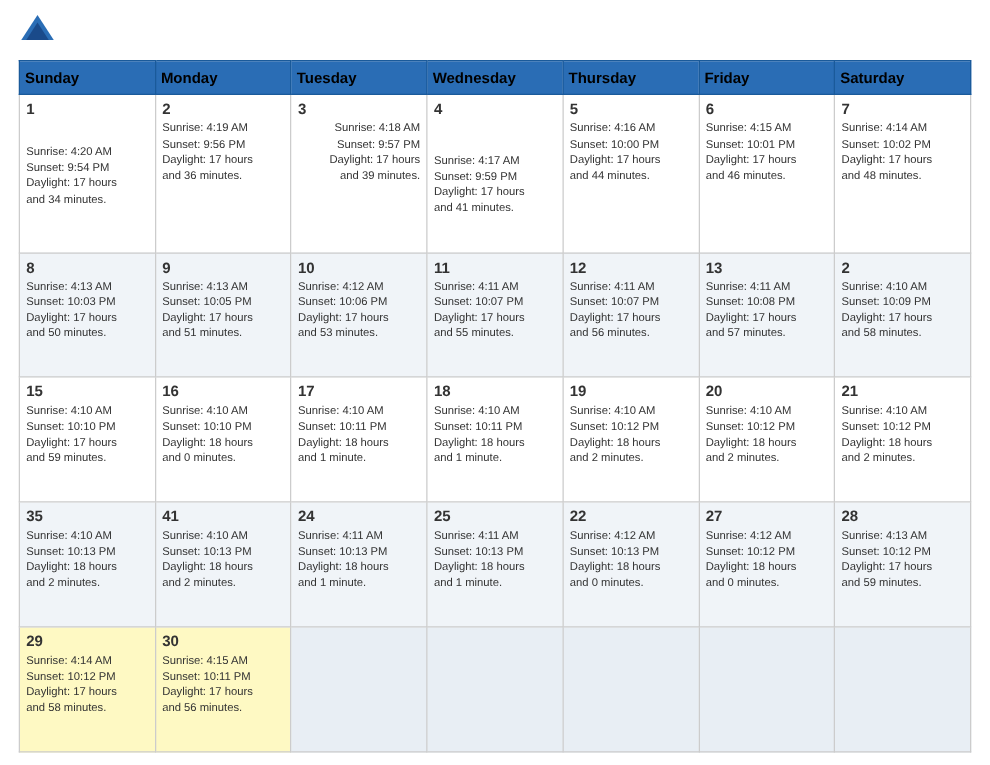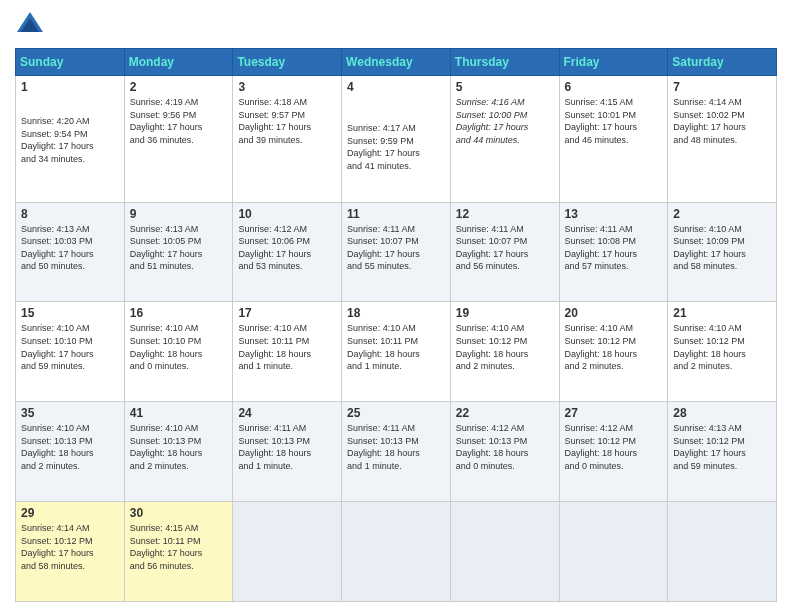--- a/index.html
+++ b/index.html
@@ -61,21 +61,21 @@
     }
     .calendar {
       flex: 1;
       border: 1px solid #ccc;
       border-collapse: collapse;
       width: 100%;
       table-layout: fixed;
     }
     .calendar th {
       background: #2a6db5;
-      color: #5eead4;
+      color: #000000;
       font-size: 12px;
       font-weight: bold;
       padding: 6px 4px;
       text-align: left;
       border: 1px solid #1a5a9a;
     }
     .calendar td {
       vertical-align: top;
       padding: 4px 5px;
       font-size: 9.5px;
@@ -149,35 +149,35 @@
           </td>
           <td>
             <span class="day-num">2</span>
             <div class="day-info" style="white-space: pre-line;">Sunrise: 4:19 AM
 Sunset: 9:56 PM
 Daylight: 17 hours
 and 36 minutes.</div>
           </td>
           <td>
             <span class="day-num">3</span>
-            <div class="day-info" style="white-space: pre-line;">Sunrise: 4:18 AM
+            <div class="day-info" style="white-space: pre-line; text-align: right;">Sunrise: 4:18 AM
 Sunset: 9:57 PM
 Daylight: 17 hours
 and 39 minutes.</div>
           </td>
           <td>
             <span class="day-num">4</span>
             <div class="day-info" style="white-space: pre-line; margin-top: 28px;">Sunrise: 4:17 AM
 Sunset: 9:59 PM
 Daylight: 17 hours
 and 41 minutes.</div>
           </td>
           <td>
             <span class="day-num">5</span>
-            <div class="day-info" style="white-space: pre-line; font-style: italic;">Sunrise: 4:16 AM
+            <div class="day-info" style="white-space: pre-line;">Sunrise: 4:16 AM
 Sunset: 10:00 PM
 Daylight: 17 hours
 and 44 minutes.</div>
           </td>
           <td>
             <span class="day-num">6</span>
             <div class="day-info" style="white-space: pre-line;">Sunrise: 4:15 AM
 Sunset: 10:01 PM
 Daylight: 17 hours
 and 46 minutes.</div>

